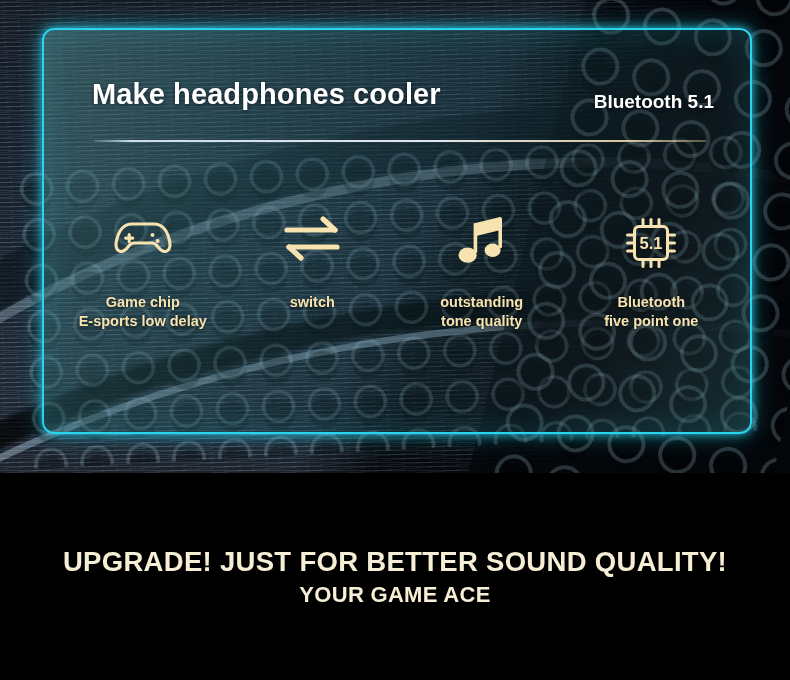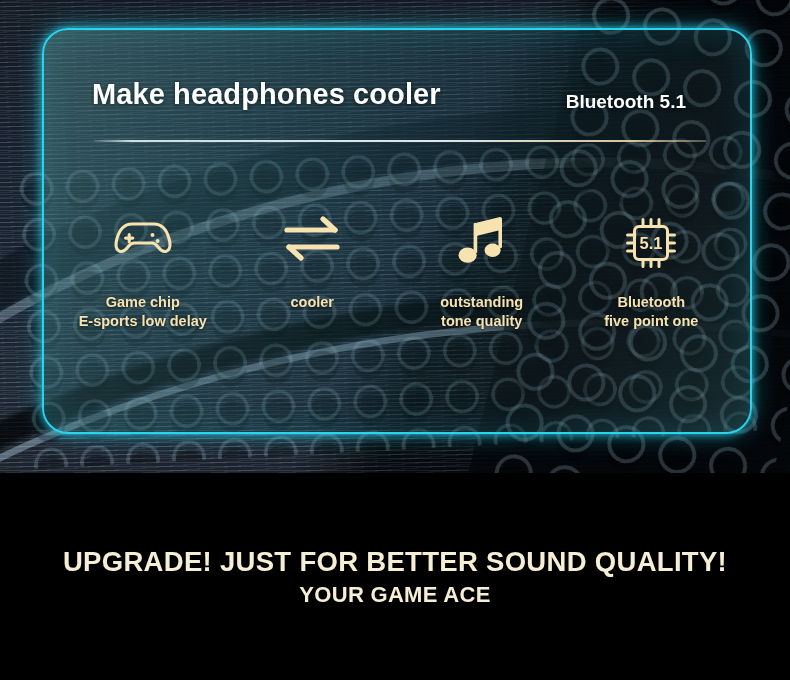--- a/index.html
+++ b/index.html
@@ -124,21 +124,21 @@
     transform: rotate(12deg);
     background-size: 52px 52px, 52px 52px;
   }
 
   
   #card {
     position: absolute;
     left: 42px; top: 28px;
     width: 706px;
     height: 402px;
-    border-radius: 26px;
+    border-radius: 12px;
     border: 2px solid #2ad4ee;
     box-shadow:
       0 0 10px rgba(42,212,238,0.85),
       0 0 26px rgba(42,212,238,0.40),
       inset 0 0 34px rgba(30,180,200,0.20);
     background: linear-gradient(125deg,
         rgba(40,120,125,0.40) 0%,
         rgba(34,104,112,0.34) 28%,
         rgba(28,82,92,0.26) 52%,
         rgba(22,62,74,0.20) 78%,
@@ -173,21 +173,21 @@
     letter-spacing: 0.1px;
     text-shadow: 0 1px 4px rgba(0,0,0,0.55);
     white-space: nowrap;
   }
   #bt-badge {
     font-size: 19px;
     font-weight: 700;
     color: #ffffff;
     text-shadow: 0 1px 4px rgba(0,0,0,0.6);
     white-space: nowrap;
-    margin-right: 34px;
+    margin-right: 6px;
     position: relative;
     top: 4px;
   }
 
   .divider {
     position: absolute;
     left: 50px;
     right: 44px;
     top: 110px;
     height: 2px;
@@ -302,21 +302,21 @@
         <div class="feature">
           <div class="ico">
             <svg width="62" height="48" viewBox="0 0 62 48" fill="none" stroke="#f7e3b0" stroke-width="5.2" stroke-linecap="round" stroke-linejoin="round">
               <path d="M6 15h48"></path>
               <path d="M42 4l12 11"></path>
               <path d="M56 32H8"></path>
               <path d="M20 43L8 32"></path>
             </svg>
           </div>
           <div class="lbl">
-            <div>cooler</div>
+            <div>switch</div>
           </div>
         </div>
 
         <div class="feature">
           <div class="ico">
             <svg width="48" height="52" viewBox="0 0 48 52" fill="#f7e3b0">
               <path d="M18.5 7.8 41 2.2c1.6-.4 3 .6 3 2.1v9.1c0 .8-.6 1.5-1.5 1.7L20.2 20.6c-.9.2-1.6.9-1.6 1.7v-14c0-.2.1-.4.3-.5z"></path>
               <rect x="15.6" y="8.0" width="3.6" height="30" rx="1.1"></rect>
               <rect x="40.4" y="3.0" width="3.6" height="30" rx="1.1"></rect>
               <ellipse cx="9.6" cy="40.2" rx="9.1" ry="7.6"></ellipse>

